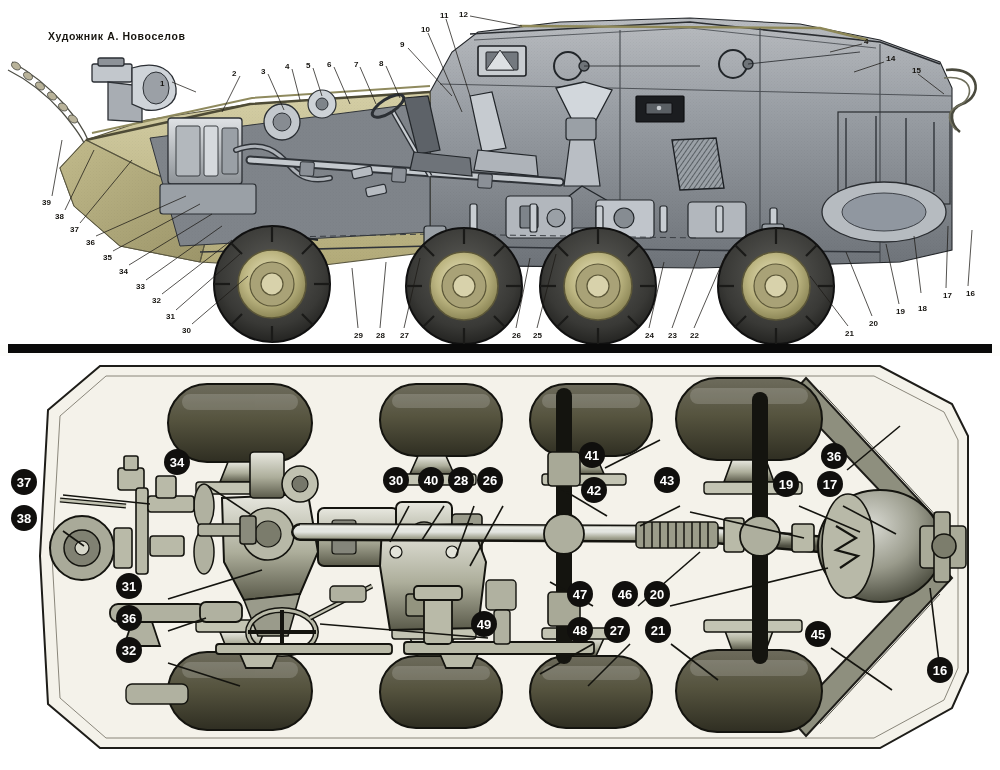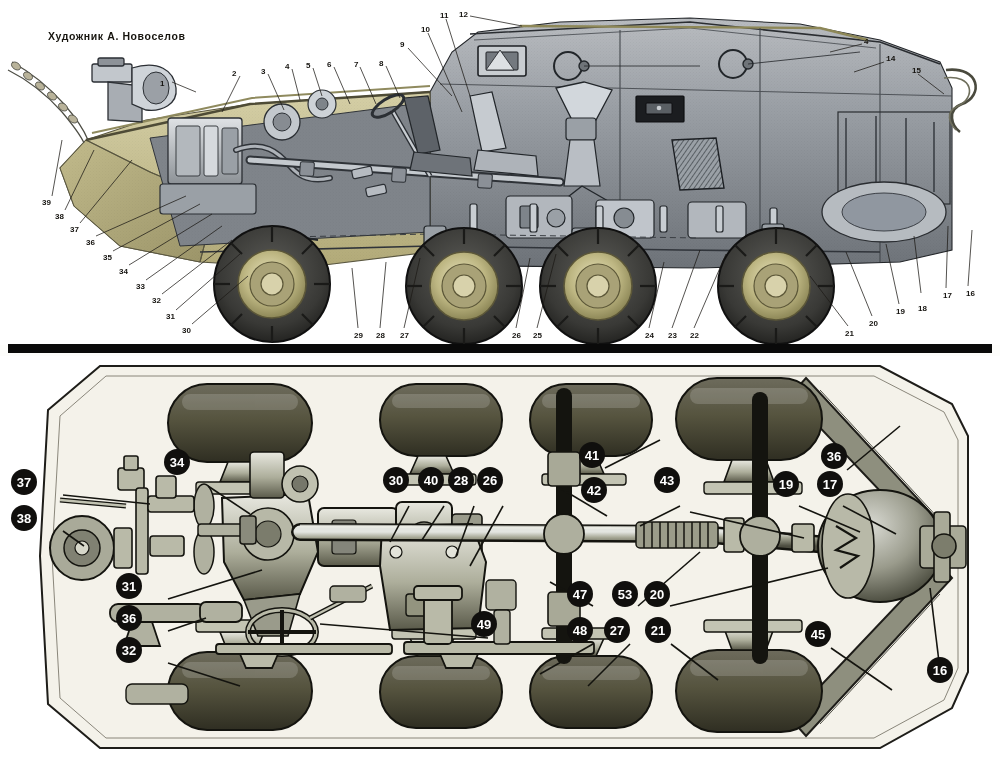--- a/index.html
+++ b/index.html
@@ -702,21 +702,21 @@
     <div class="badge" style="left: 116px; top: 605px;">36</div>
     <div class="badge" style="left: 116px; top: 637px;">32</div>
     <div class="badge" style="left: 383px; top: 467px;">30</div>
     <div class="badge" style="left: 418px; top: 467px;">40</div>
     <div class="badge" style="left: 448px; top: 467px;">28</div>
     <div class="badge" style="left: 477px; top: 467px;">26</div>
     <div class="badge" style="left: 579px; top: 442px;">41</div>
     <div class="badge" style="left: 581px; top: 477px;">42</div>
     <div class="badge" style="left: 654px; top: 467px;">43</div>
     <div class="badge" style="left: 567px; top: 581px;">47</div>
-    <div class="badge" style="left: 612px; top: 581px;">53</div>
+    <div class="badge" style="left: 612px; top: 581px;">46</div>
     <div class="badge" style="left: 644px; top: 581px;">20</div>
     <div class="badge" style="left: 471px; top: 611px;">49</div>
     <div class="badge" style="left: 567px; top: 617px;">48</div>
     <div class="badge" style="left: 604px; top: 617px;">27</div>
     <div class="badge" style="left: 645px; top: 617px;">21</div>
     <div class="badge" style="left: 821px; top: 443px;">36</div>
     <div class="badge" style="left: 773px; top: 471px;">19</div>
     <div class="badge" style="left: 817px; top: 471px;">17</div>
     <div class="badge" style="left: 805px; top: 621px;">45</div>
     <div class="badge" style="left: 927px; top: 657px;">16</div>

